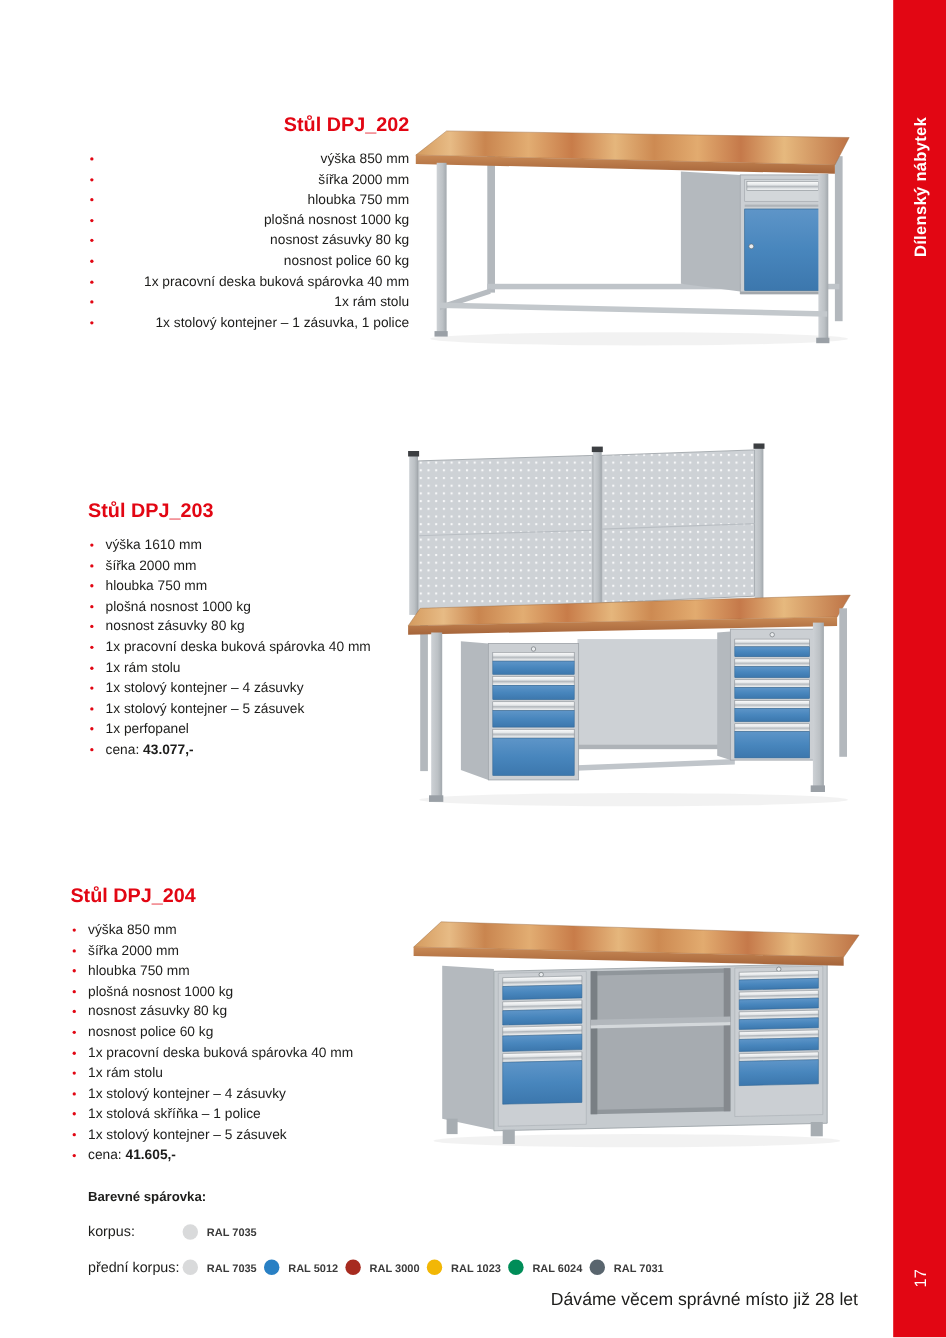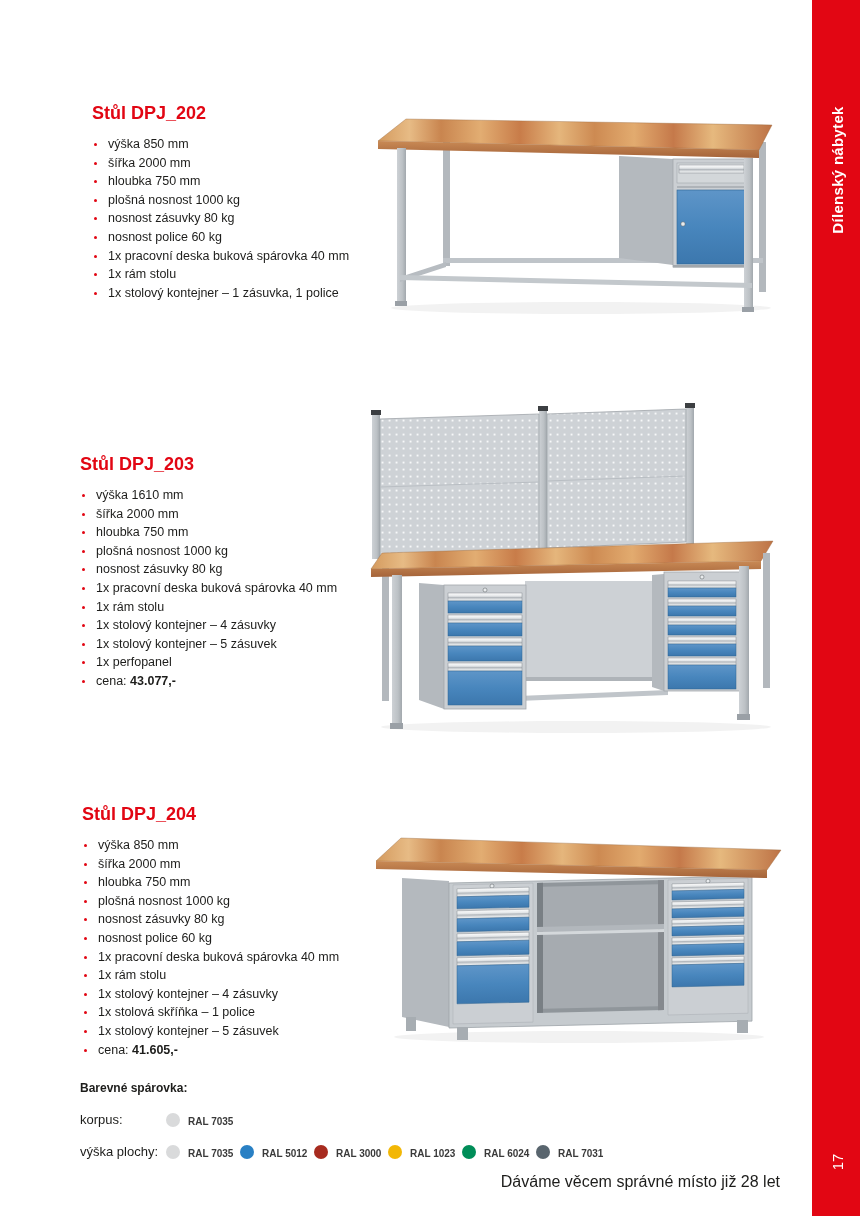--- a/index.html
+++ b/index.html
@@ -9,23 +9,23 @@
 
   
   .sidebar{position:absolute;top:0;right:0;width:48px;height:1216px;background:var(--accent);}
   .sidebar-label{position:absolute;top:170px;left:25px;transform:translate(-50%,-50%) rotate(-90deg);
         white-space:nowrap;color:#fff;font-size:15px;font-weight:bold;letter-spacing:.3px;}
   .page-number{position:absolute;top:1162px;left:25px;transform:translate(-50%,-50%) rotate(-90deg);
         color:#fff;font-size:15px;font-weight:normal;}
 
   
   .product-info{position:absolute;width:292px;}
-  .info-1{left:92px;top:103px;}
+  .info-1{left:80px;top:103px;text-align:right;}
   .info-2{left:80px;top:454px;}
-  .info-3{left:82px;top:804px;}
+  .info-3{left:64px;top:804px;}
   .product-title{margin:0 0 11px 0;font-size:18px;font-weight:bold;color:var(--accent);}
   .spec-list{list-style:none;margin:0;padding:0;}
   .spec-list li,.spec-price{position:relative;padding-left:16px;font-size:12.5px;line-height:18.6px;color:var(--text);}
   .spec-list li::before,.spec-price::before{content:"";position:absolute;left:2px;top:8px;width:3px;height:3px;
         border-radius:50%;background:var(--accent);}
   .spec-price b{font-weight:bold;}
 
   
   .product-image{position:absolute;}
   .img-1{left:366px;top:112px;width:430px;height:205px;}
@@ -298,21 +298,21 @@
     <div class="color-row">
       <span class="color-row-label">korpus:</span>
       <span style="display:flex">
           <span class="swatch-item">
             <span class="swatch-dot" style="background: rgb(217, 218, 219);"></span>
             <span class="swatch-name">RAL 7035</span>
           </span>
         </span>
     </div>
     <div class="color-row">
-      <span class="color-row-label">výška plochy:</span>
+      <span class="color-row-label">přední korpus:</span>
       <span style="display:flex">
           <span class="swatch-item">
             <span class="swatch-dot" style="background: rgb(217, 218, 219);"></span>
             <span class="swatch-name">RAL 7035</span>
           </span>
           <span class="swatch-item">
             <span class="swatch-dot" style="background: rgb(41, 128, 196);"></span>
             <span class="swatch-name">RAL 5012</span>
           </span>
           <span class="swatch-item">

